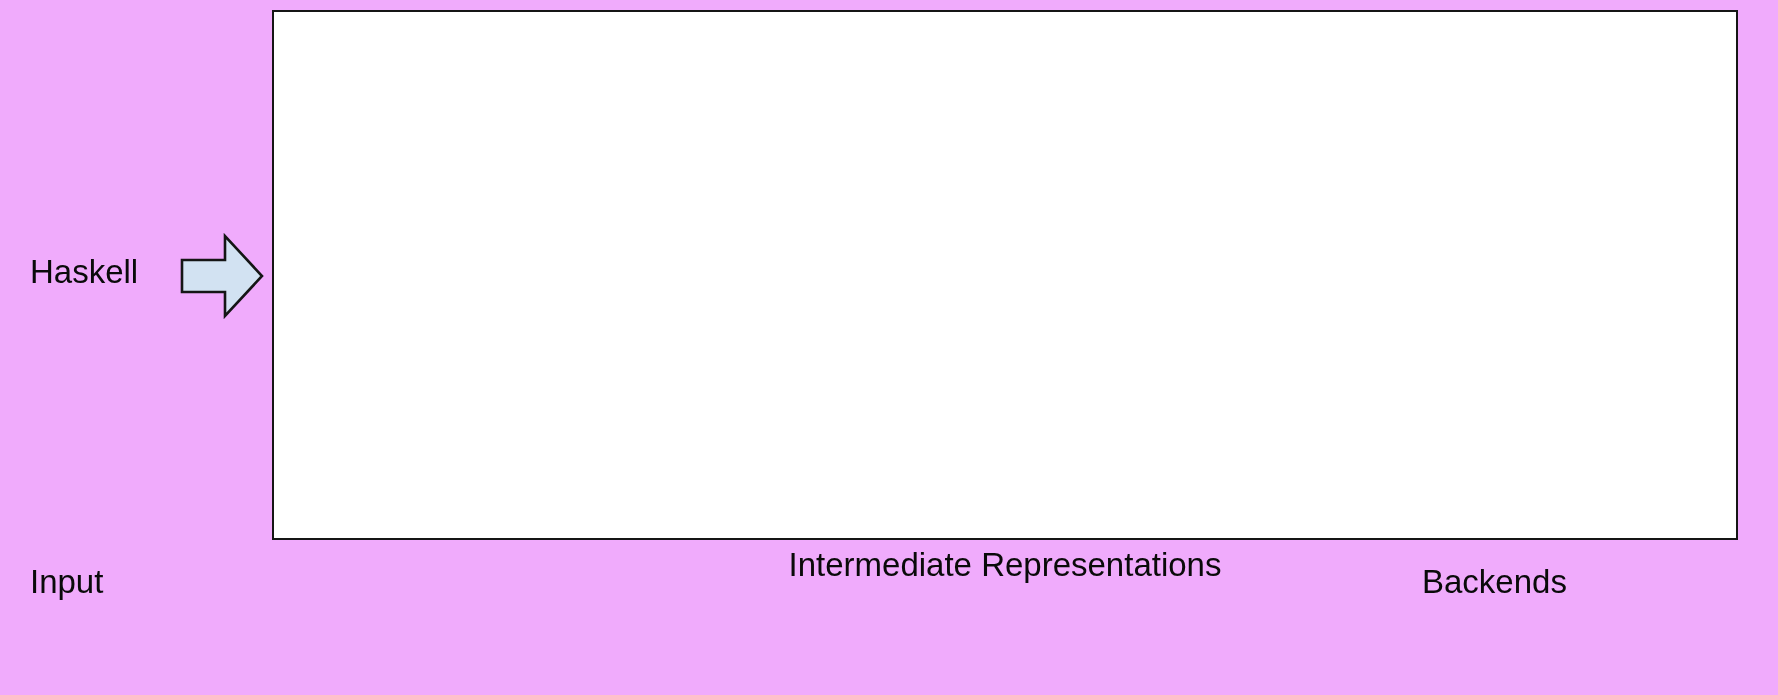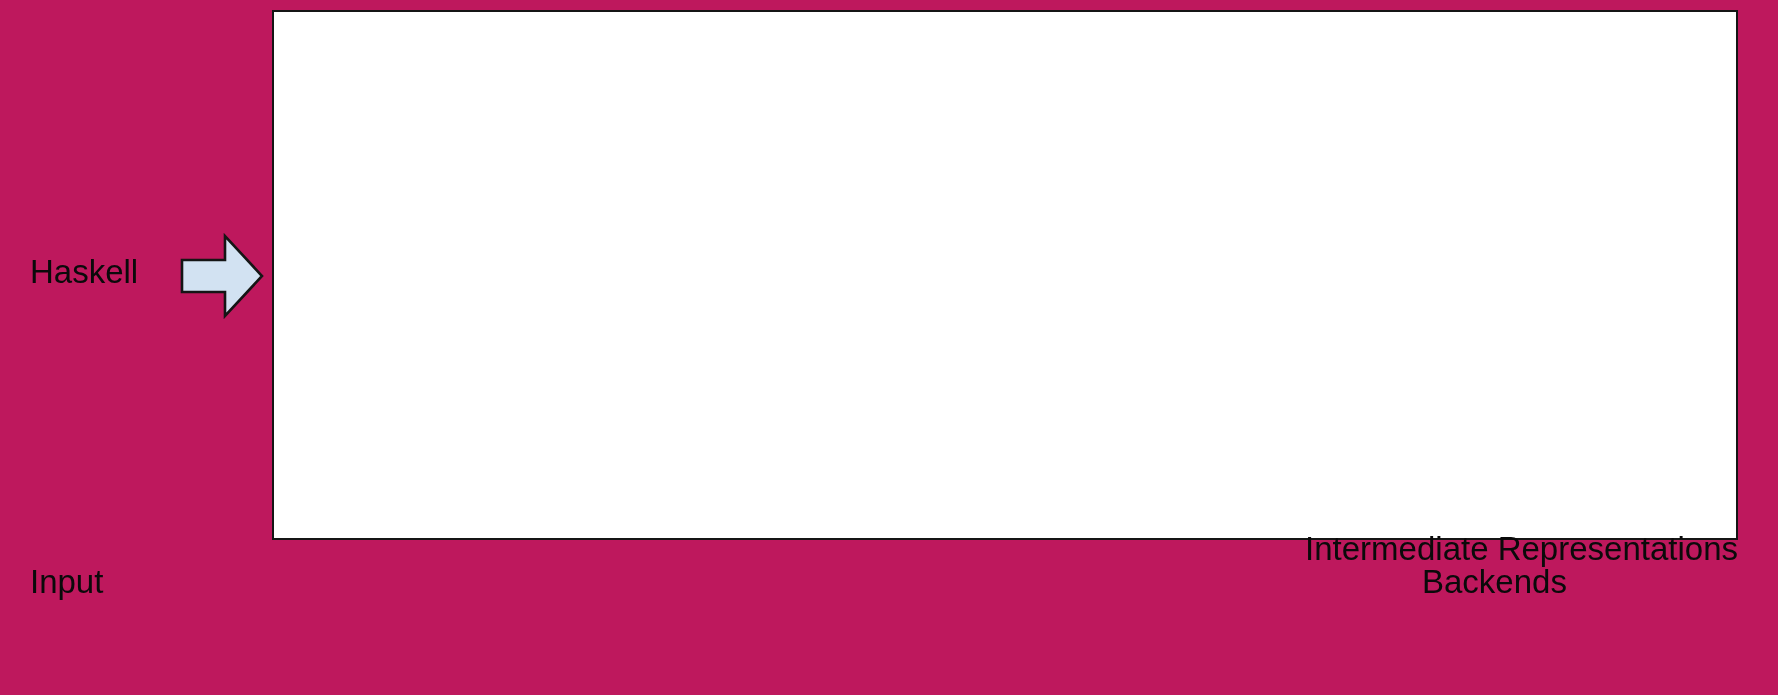--- a/index.html
+++ b/index.html
@@ -8,21 +8,21 @@
     padding: 0;
     background: #ffffff;
   }
   body {
     font-family: "Liberation Sans", sans-serif;
   }
   #stage {
     position: relative;
     width: 1778px;
     height: 695px;
-    background: #be185d;
+    background: #f0abfc;
     overflow: hidden;
   }
 
   
   .outer-frame {
     position: absolute;
     left: 272px;
     top: 10px;
     width: 1466px;
     height: 530px;
@@ -174,17 +174,17 @@
 
   <div class="backend-node" style="left:1275px; top:371px; width:206px; height:126px;">
     <span class="node-text">C
 Codegen</span>
   </div>
 
   <div class="outer-frame"></div>
 
   <div class="caption" style="left:30px; top:563px;">Input</div>
 
-  <div class="caption" style="left:272px; top:530px; width:1466px; text-align:right;">Intermediate Representations</div>
+  <div class="caption" style="left:272px; top:546px; width:1466px; text-align:center;">Intermediate Representations</div>
 
   <div class="caption" style="left:1422px; top:563px;">Backends</div>
 
 </div>
 
 </body></html>

